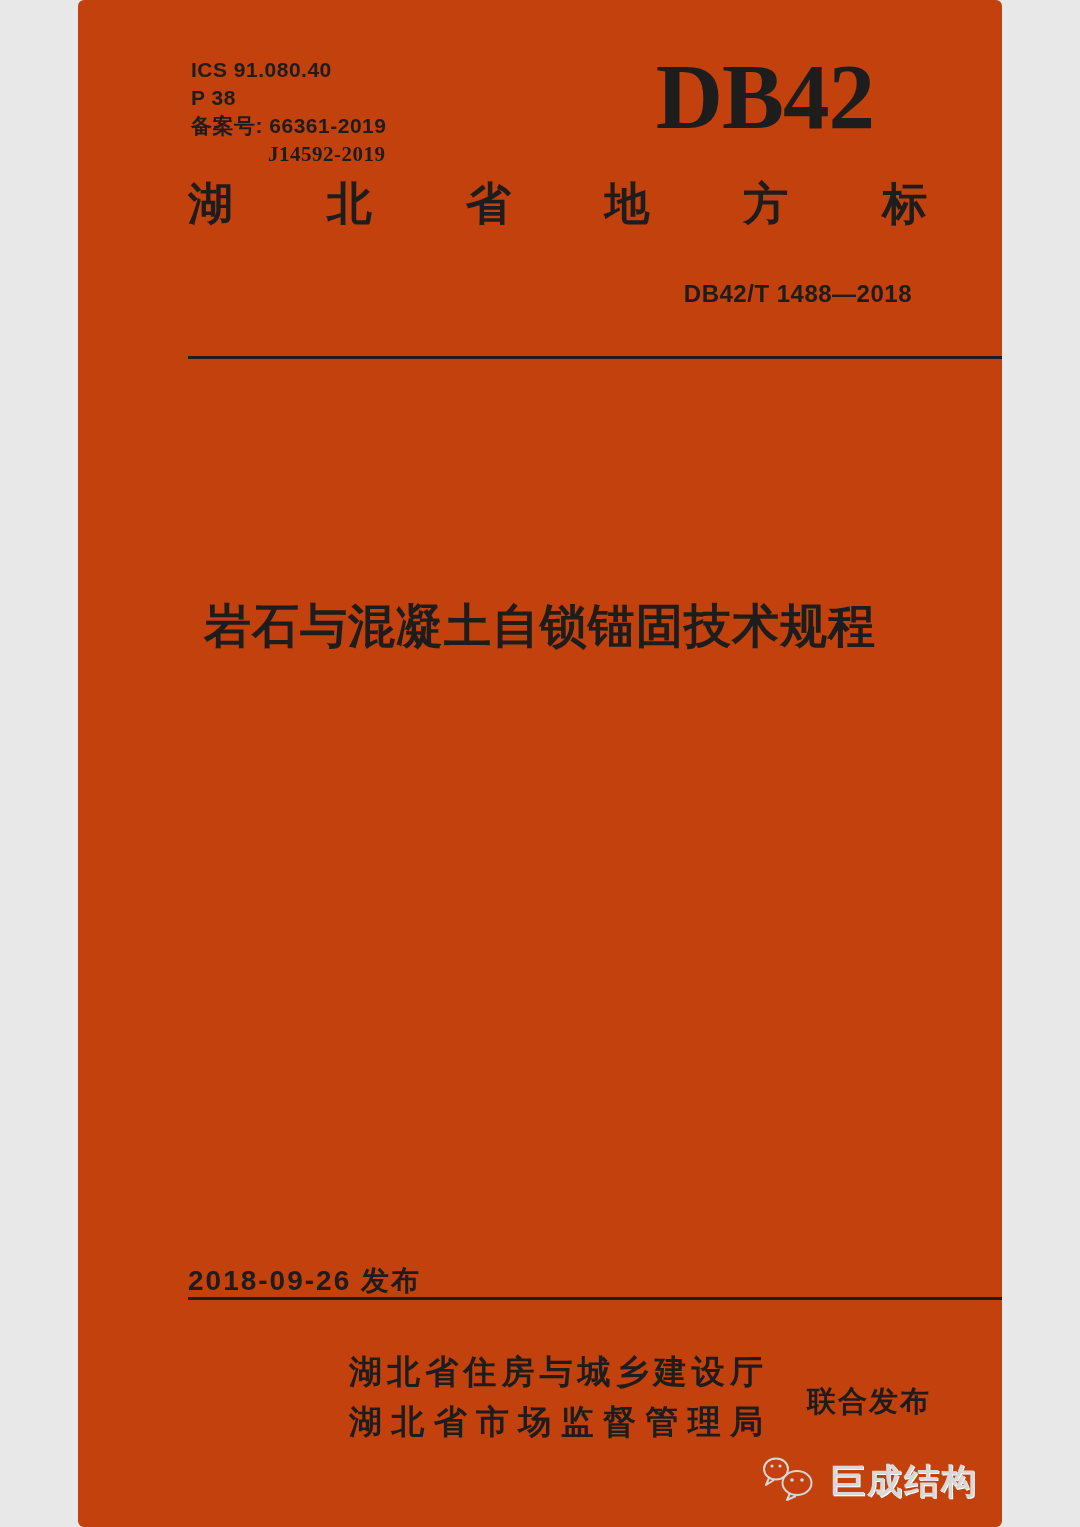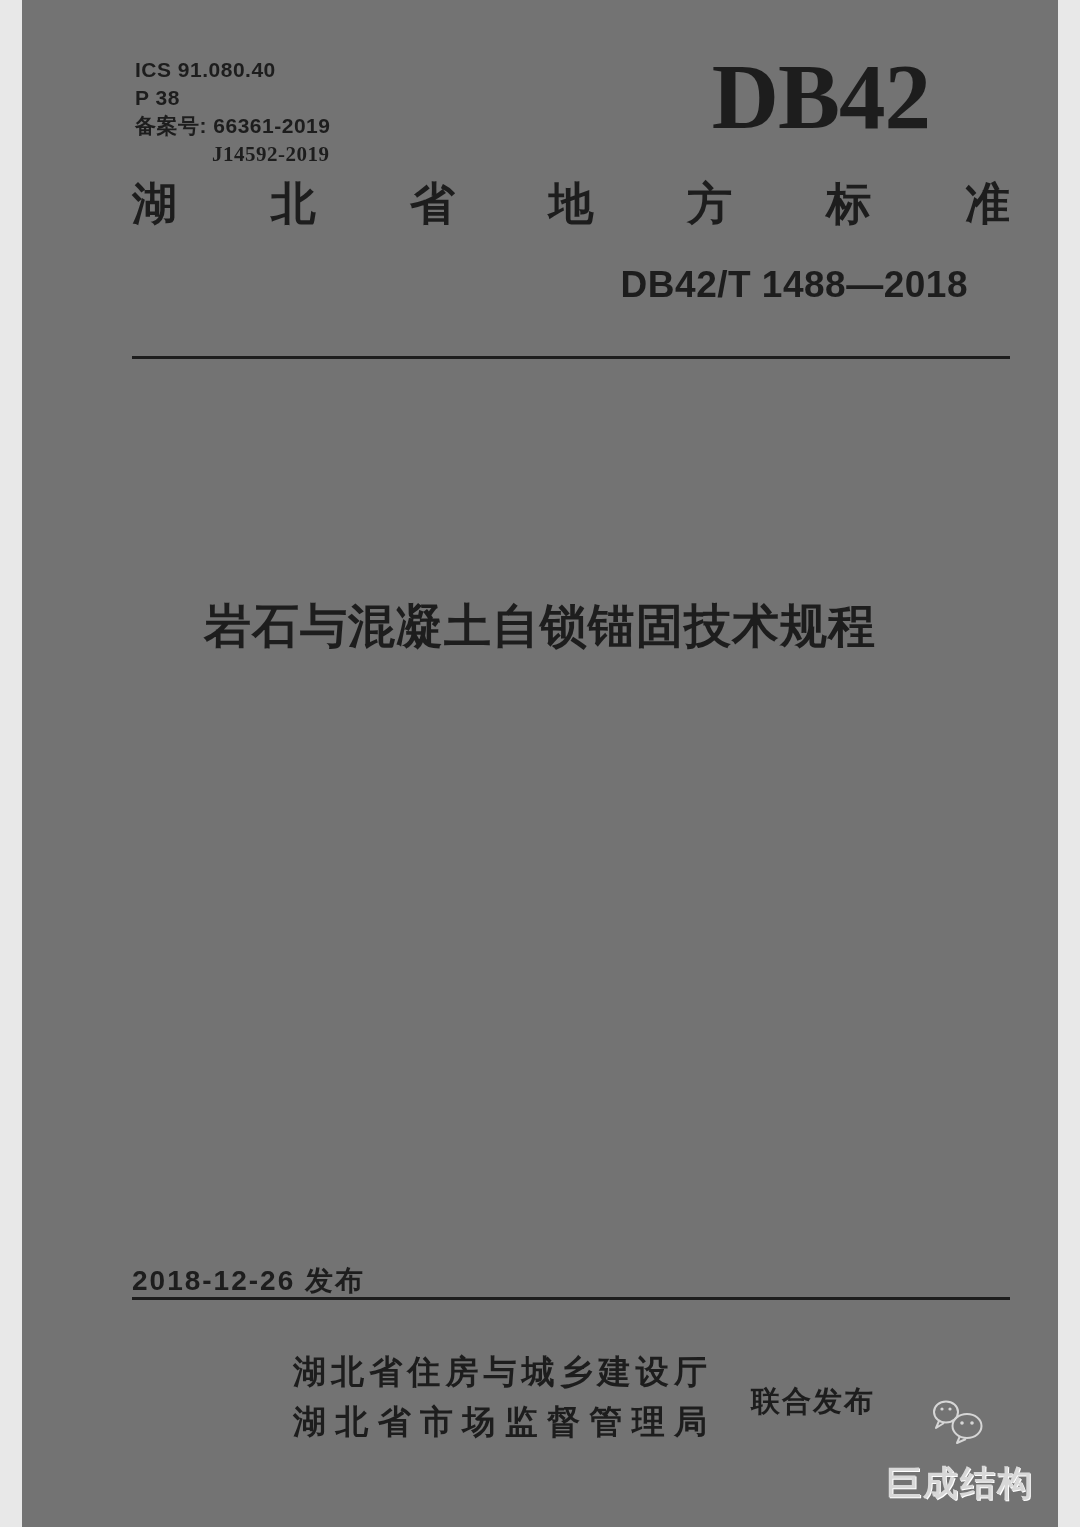--- a/index.html
+++ b/index.html
@@ -1,24 +1,25 @@
 <!DOCTYPE html>
 <html><head>
 <meta charset="utf-8">
 <style>
   html, body { margin: 0; padding: 0; background: #e8e8e8; }
   .page {
     position: relative;
-    width: 1036px;
+    width: 924px;
     height: 1527px;
     margin: 0 auto;
-    background: #737373;
+    background: #c2410c;
     color: #1d1d1d;
     font-family: "Liberation Sans", sans-serif;
     overflow: hidden;
+    border-radius: 6px;
   }
 
   
   .meta {
     position: absolute;
     left: 113px;
     top: 56px;
     font-size: 21px;
     font-weight: 700;
     line-height: 28px;
@@ -49,22 +50,22 @@
     justify-content: space-between;
     font-size: 45px;
     font-weight: 600;
     line-height: 1.05;
   }
 
   
   .std-no {
     position: absolute;
     right: 90px;
-    top: 264px;
-    font-size: 37px;
+    top: 280px;
+    font-size: 24px;
     font-weight: 600;
     letter-spacing: 0.5px;
     white-space: nowrap;
     text-align: right;
   }
 
   .rule {
     position: absolute;
     left: 110px;
     width: 878px;
@@ -137,21 +138,20 @@
   }
 
   .watermark {
     position: absolute;
     right: 24px;
     bottom: 20px;
     display: flex;
     align-items: center;
     gap: 10px;
     color: #d6d6d6;
-    flex-direction: column;
   }
   .watermark-text {
     font-size: 35px;
     font-weight: 600;
     letter-spacing: 2px;
     color: #d8d8d8;
     text-shadow: 1px 1px 0 #ffffff;
     white-space: nowrap;
   }
 </style>
@@ -179,21 +179,21 @@
       <span>准</span>
     </div>
 
   <div class="std-no">DB42/T 1488—2018</div>
 
   <div class="rule rule-top"></div>
 
   <div class="title-zh">岩石与混凝土自锁锚固技术规程</div>
 
   <div class="dates-row">
-    <span>2018-12-26 发布</span>
+    <span>2018-09-26 发布</span>
   </div>
 
   <div class="rule rule-bottom"></div>
 
   <div class="publishers">
     <div class="publisher-line">
         <span>湖</span>
         <span>北</span>
         <span>省</span>
         <span>住</span>

